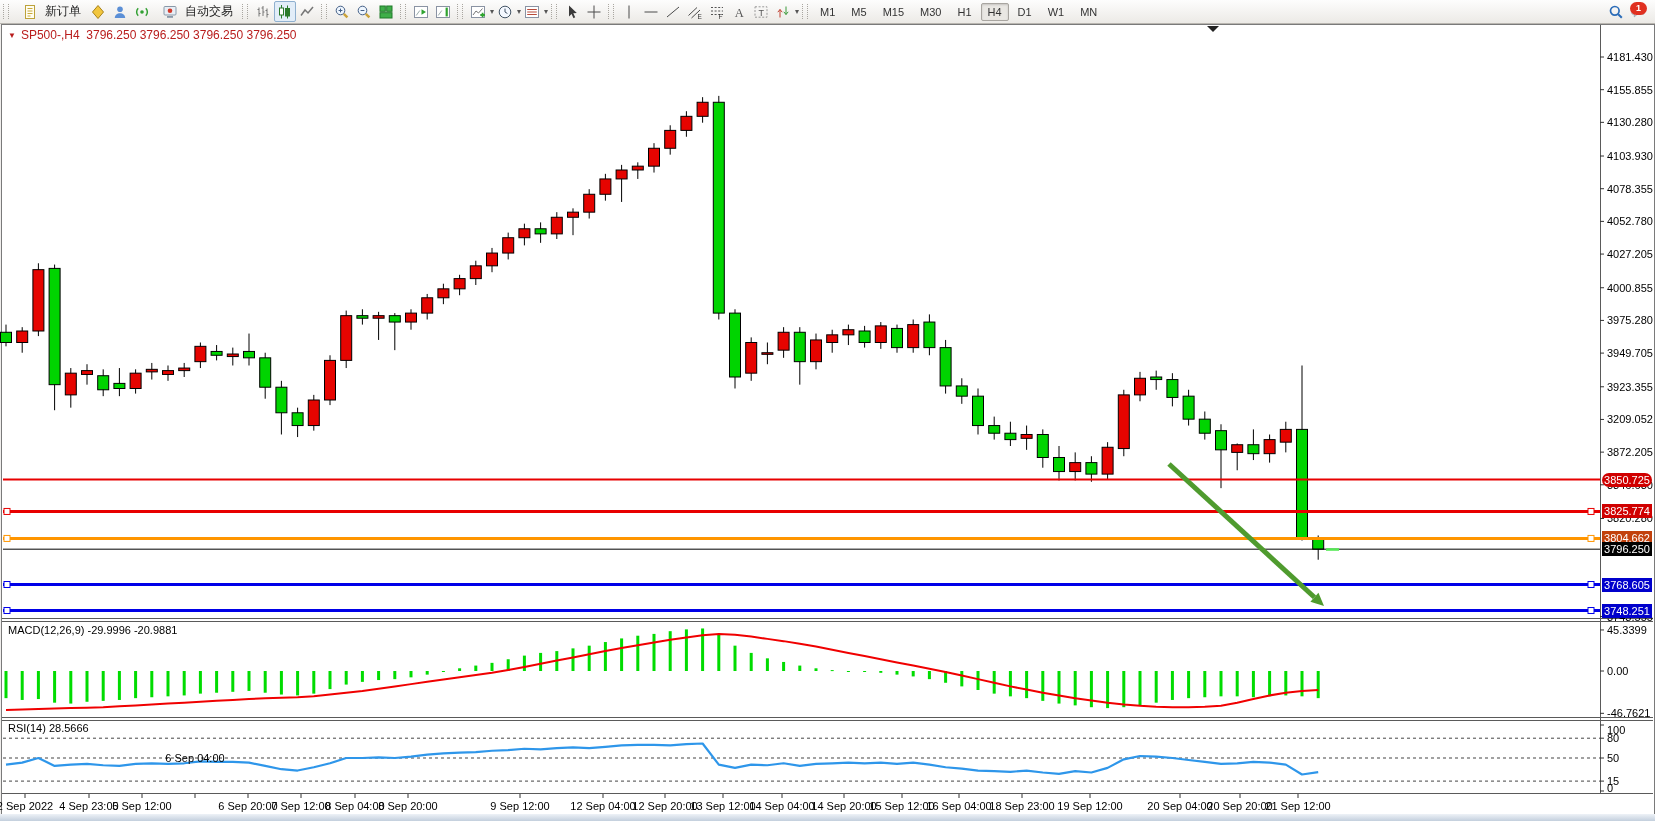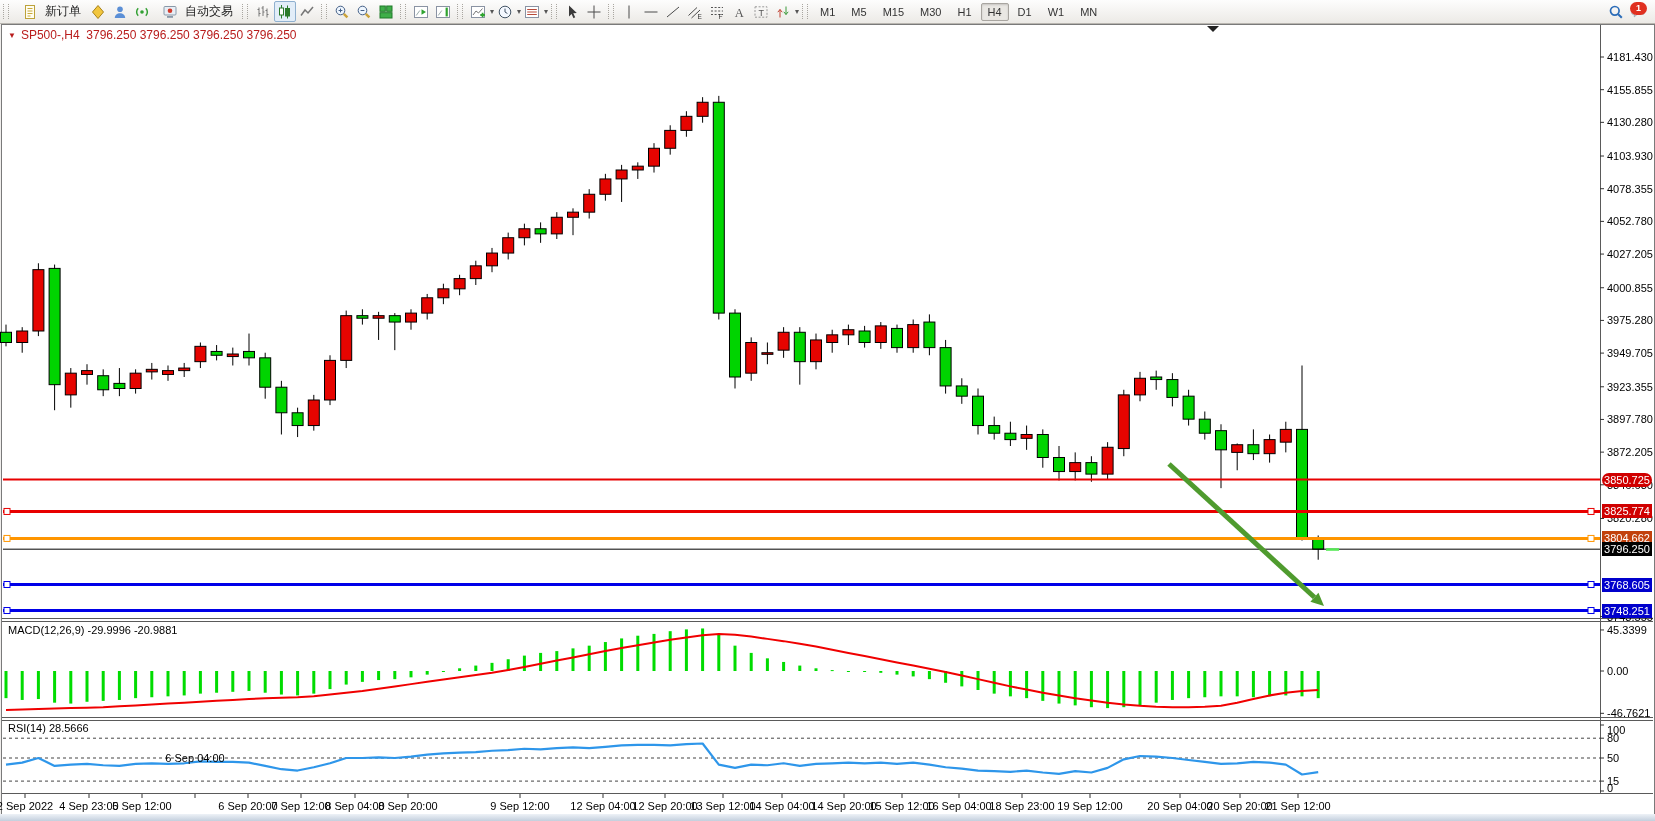--- a/index.html
+++ b/index.html
@@ -576,21 +576,21 @@
       <div class="lbl" style="left: 1607px; top: 83.6795px;">4155.855</div>
       <div class="lbl" style="left: 1607px; top: 116.359px;">4130.280</div>
       <div class="lbl" style="left: 1607px; top: 150.029px;">4103.930</div>
       <div class="lbl" style="left: 1607px; top: 182.708px;">4078.355</div>
       <div class="lbl" style="left: 1607px; top: 215.388px; text-align: right;">4052.780</div>
       <div class="lbl" style="left: 1607px; top: 248.067px;">4027.205</div>
       <div class="lbl" style="left: 1607px; top: 281.737px;">4000.855</div>
       <div class="lbl" style="left: 1607px; top: 314.417px;">3975.280</div>
       <div class="lbl" style="left: 1607px; top: 347.096px;">3949.705</div>
       <div class="lbl" style="left: 1607px; top: 380.766px;">3923.355</div>
-      <div class="lbl" style="left: 1607px; top: 413.446px;">3897.780</div>
+      <div class="lbl" style="left: 1607px; top: 413.446px;">3209.052</div>
       <div class="lbl" style="left: 1607px; top: 446.125px;">3872.205</div>
       <div class="lbl" style="left: 1607px; top: 478.805px;">3846.630</div>
       <div class="lbl" style="left: 1607px; top: 512.475px;">3820.280</div>
       <div class="lbl" style="left: 1607px; top: 610.513px;">3743.555</div>
       <div class="plabel" style="top: 472.572px; background: rgb(208, 0, 0); border-radius: 7px;">3850.725</div>
       <div class="plabel" style="top: 504.454px; background: rgb(208, 0, 0);">3825.774</div>
       <div class="plabel" style="top: 531.431px; background: #c2410c;">3804.662</div>
       <div class="plabel" style="top: 542.18px; background: rgb(0, 0, 0);">3796.250</div>
       <div class="plabel" style="top: 577.504px; background: rgb(0, 0, 204);">3768.605</div>
       <div class="plabel" style="top: 603.513px; background: rgb(0, 0, 204);">3748.251</div>

